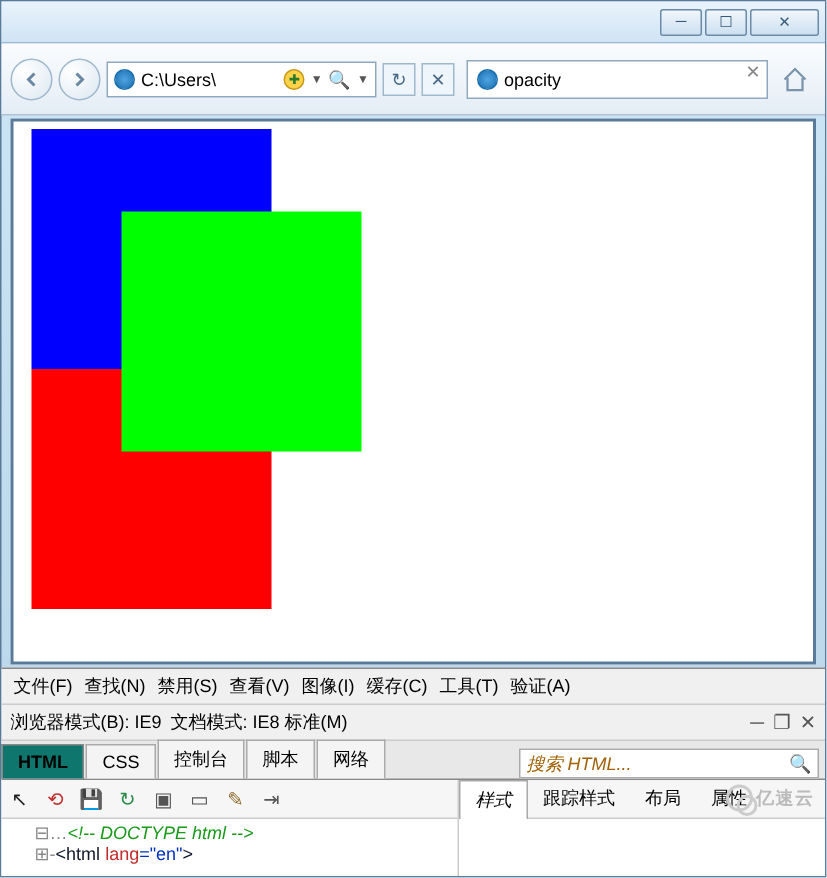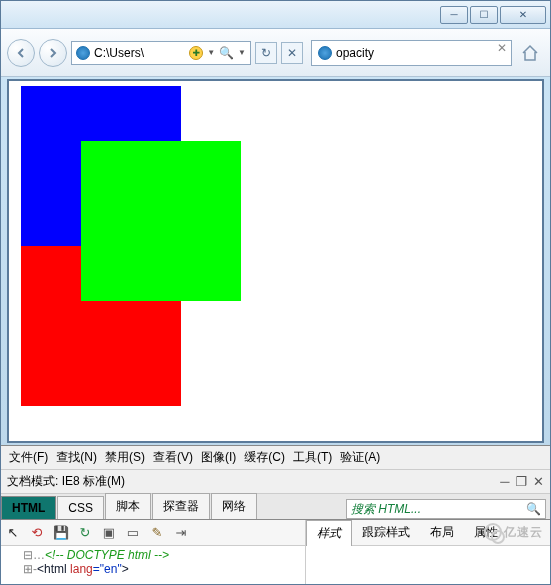--- a/index.html
+++ b/index.html
@@ -32,21 +32,21 @@
 .dev-panel { background:#f0f0f0; border-top:1px solid #888; display:flex; flex-direction:column; }
 .menubar { height:24px; display:flex; align-items:center; padding:0 6px; gap:4px; border-bottom:1px solid #ccc; }
 .menubar span { padding:0 2px; }
 .modebar { height:24px; display:flex; align-items:center; padding:0 6px; gap:6px; border-bottom:1px solid #ccc; }
 .modebar .wctl { margin-left:auto; display:flex; gap:6px; color:#555; }
 .wctl span{font-size:13px;}
 .tab-row { height:26px; background:#e8e8e8; display:flex; align-items:flex-end; border-bottom:1px solid #888; }
 .dev-tab { padding:4px 10px; border:1px solid #aaa; border-bottom:none; background:#f4f4f4; margin-right:1px; cursor:default; }
 .dev-tab.active { background:#0f766e; border-color:#888; font-weight:bold; }
 .search-box { margin-left:auto; margin-right:4px; width:200px; height:20px; border:1px solid #aaa; background:#fff; display:flex; align-items:center; padding:0 4px; }
-.search-box span.ph { color:#15803d; font-style:italic; flex:1; font-family:"Segoe UI",sans-serif; }
+.search-box span.ph { color:#a16207; font-style:italic; flex:1; font-family:"Segoe UI",sans-serif; }
 .search-box .mag { color:#4a7ab0; }
 .toolbar-row { height:26px; background:#f6f6f6; border-bottom:1px solid #ccc; display:flex; }
 .left-tools { flex:0 0 305px; display:flex; align-items:center; padding:0 4px; gap:8px; border-right:1px solid #ccc; }
 .tool-ico { width:16px; height:16px; display:flex;align-items:center;justify-content:center; font-size:13px; }
 .right-tabs { flex:1; display:flex; align-items:center; }
 .right-tab { padding:4px 10px; }
 .right-tab.active { background:#fff; border:1px solid #aaa; border-bottom:none;font-style:italic; }
 .lower-split { height:38px; display:flex; background:#fff; }
 .tree-pane { flex:0 0 305px; border-right:1px solid #ccc; padding:2px 22px; font-family:"Courier New",monospace; font-size:11px; line-height:14px; overflow:hidden; }
 .tree-line1 { color:#1a9a1a; font-style:italic; }
@@ -121,32 +121,33 @@
       <span>文件(F)</span>
       <span>查找(N)</span>
       <span>禁用(S)</span>
       <span>查看(V)</span>
       <span>图像(I)</span>
       <span>缓存(C)</span>
       <span>工具(T)</span>
       <span>验证(A)</span>
     </div>
     <div class="modebar">
+      <span>浏览器模式(B): IE9</span>
       <span>文档模式: IE8 标准(M)</span>
       <div class="wctl">
         <span>─</span>
         <span>❐</span>
         <span>✕</span>
       </div>
     </div>
     <div class="tab-row">
       <div class="dev-tab active">HTML</div>
       <div class="dev-tab">CSS</div>
+      <div class="dev-tab">控制台</div>
       <div class="dev-tab">脚本</div>
-      <div class="dev-tab">探查器</div>
       <div class="dev-tab">网络</div>
       <div class="search-box">
         <span class="ph">搜索 HTML...</span>
         <span class="mag">🔍</span>
       </div>
     </div>
     <div class="toolbar-row">
       <div class="left-tools">
         <span class="tool-ico" style="color:#222;">↖</span>
         <span class="tool-ico" style="color:#c03030;">⟲</span>

